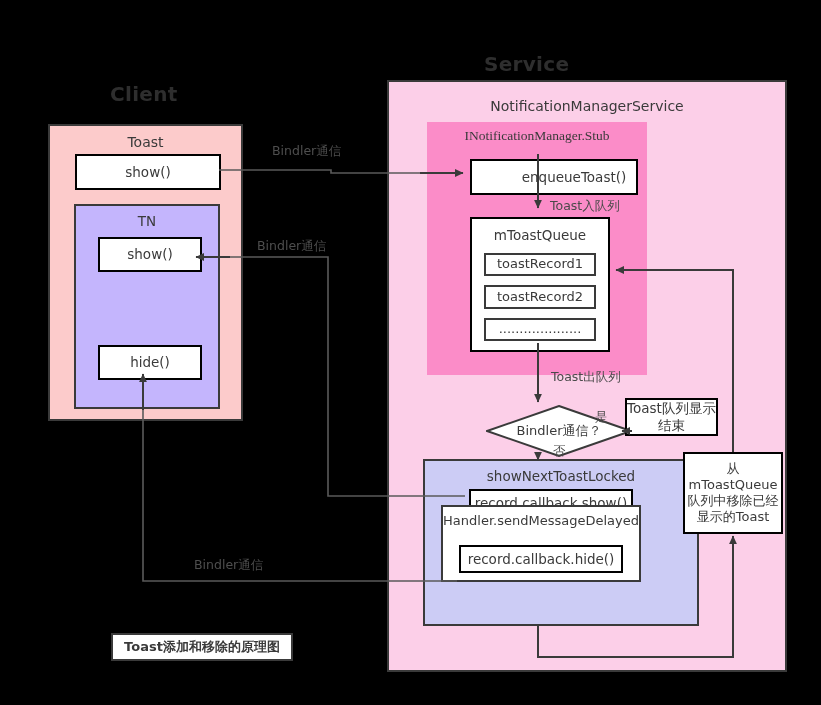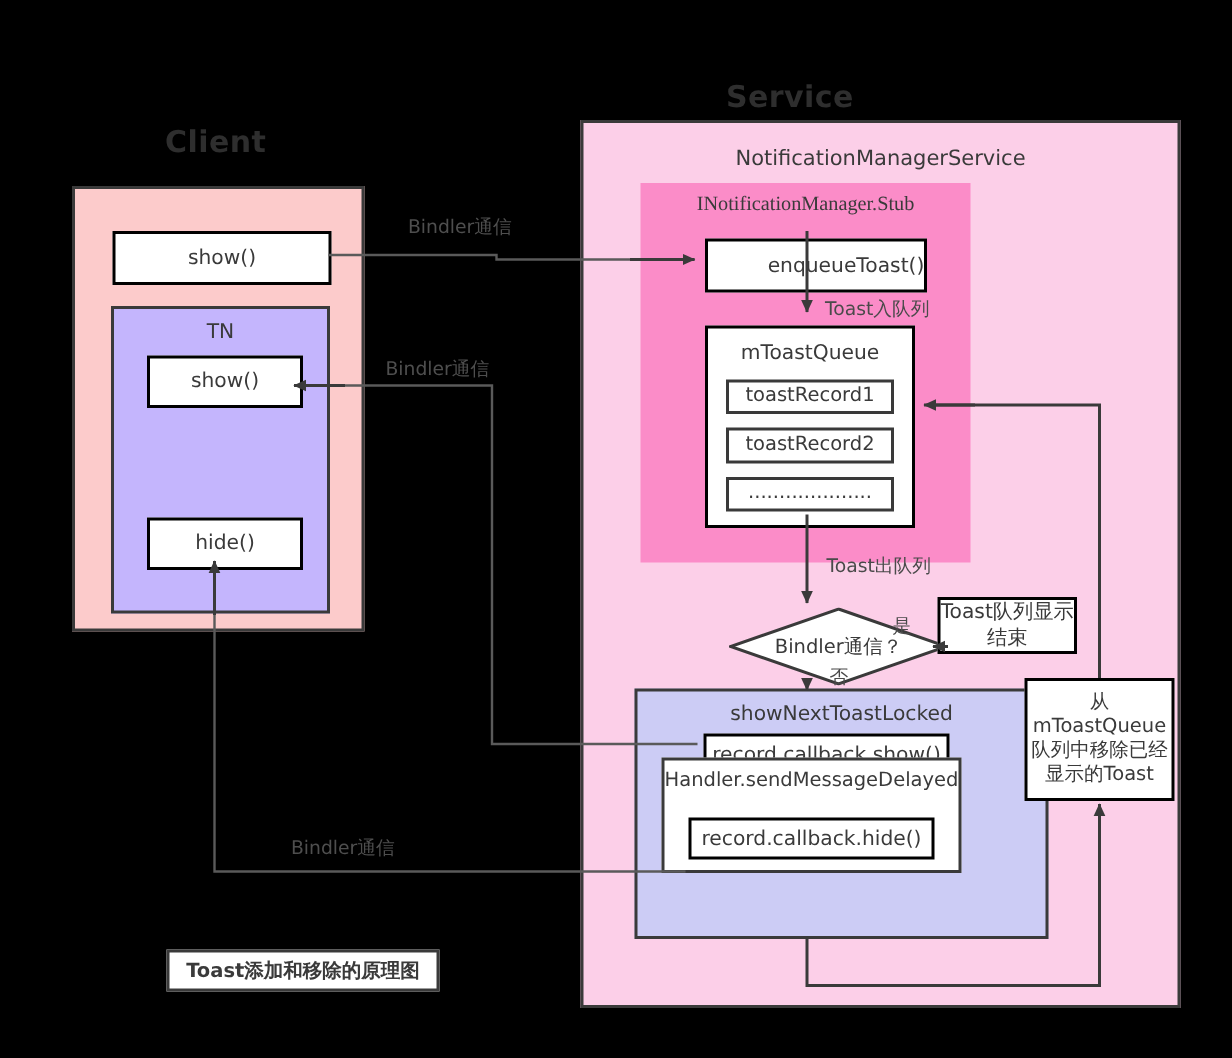--- a/index.html
+++ b/index.html
@@ -48,21 +48,21 @@
     display:flex;align-items:center;justify-content:center;
     font-size:13.5px;color:#3a3a3a;text-align:center;line-height:1.25;
   }
 
   
   #toast-show{left:25px;top:28px;width:146px;height:36px;}
   #tn-show{left:22px;top:31px;width:104px;height:35px;}
   #tn-hide{left:22px;top:139px;width:104px;height:35px;}
 
   
-  #enqueue-toast{left:43px;top:37px;width:148px;height:36px;padding-left:40px;}
+  #enqueue-toast{left:43px;top:37px;width:168px;height:36px;padding-left:40px;}
   #mtoastqueue{left:43px;top:95px;width:140px;height:135px;flex-direction:column;
                align-items:center;justify-content:flex-start;padding-top:8px;}
   #mtoastqueue .q-title{font-size:13.5px;margin-bottom:9px;}
   .q-item{
     width:112px;height:25px;background:#fff;border:2px solid #3a3a3a;box-sizing:border-box;
     display:flex;align-items:center;justify-content:center;font-size:13px;margin-bottom:9px;
   }
 
   #toast-end{left:625px;top:398px;width:93px;height:38px;font-size:13.5px;}
   #remove-toast{left:683px;top:452px;width:100px;height:82px;font-size:13px;line-height:1.25;}
@@ -100,20 +100,21 @@
 </style>
 </head>
 <body>
 
 <div id="stage">
 
   <div class="section-title" style="left:110px;top:82px;">Client</div>
   <div class="section-title" style="left:484px;top:52px;">Service</div>
 
   <div class="panel" id="client-panel">
+    <div class="panel-label" id="toast-panel-label">Toast</div>
 
     <div class="node" id="toast-show">show()</div>
 
     <div class="panel" id="tn-panel">
       <div class="panel-label">TN</div>
       <div class="node" id="tn-show">show()</div>
       <div class="node" id="tn-hide">hide()</div>
     </div>
   </div>
 

